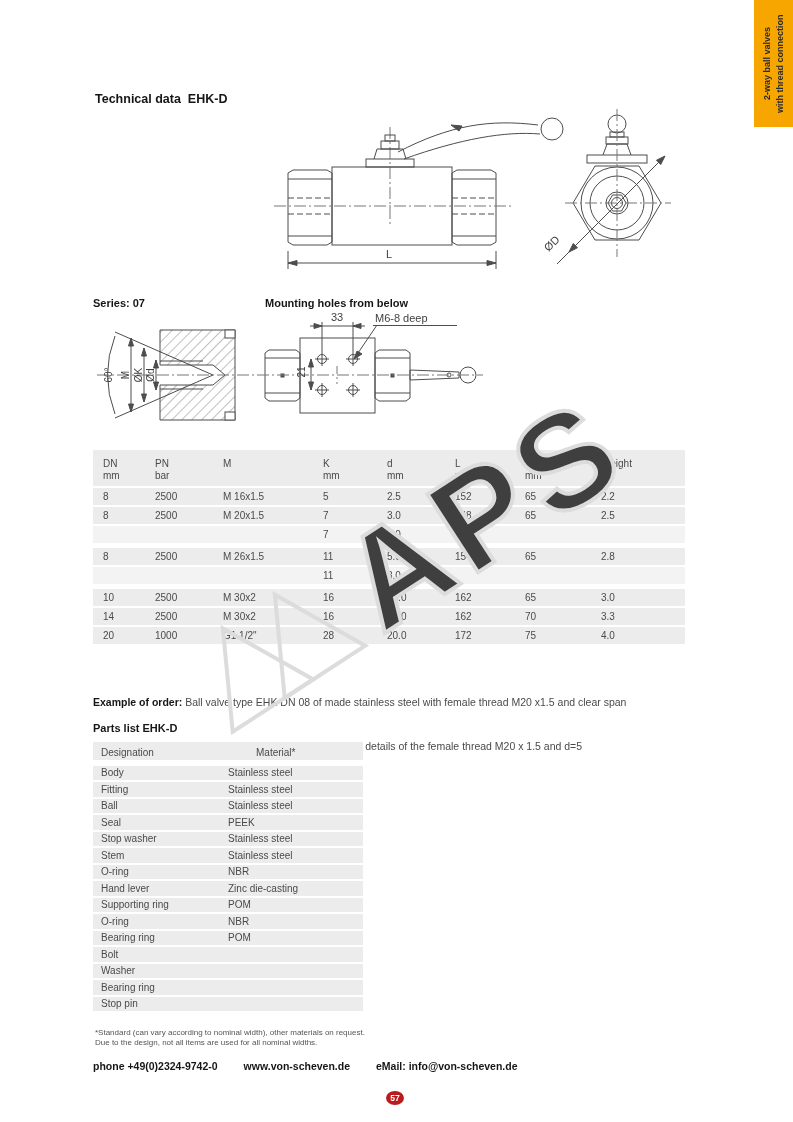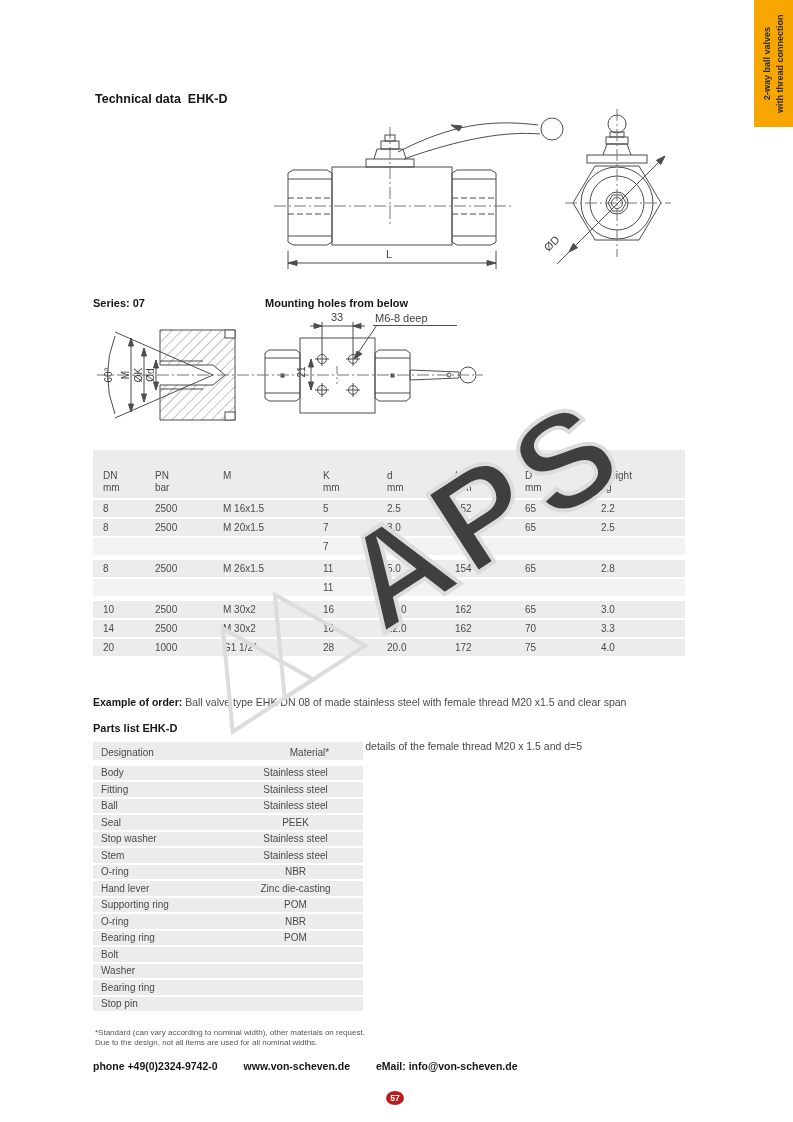--- a/index.html
+++ b/index.html
@@ -23,21 +23,21 @@
   .dwg{position:absolute;}
   svg text{fill:#3f3f3f;font-family:"Liberation Sans",sans-serif;}
   
   .trow{display:flex;background:#ececec;margin-bottom:2px;}
   .tcell{display:block;box-sizing:border-box;font-size:10px;color:#4a4a4a;}
   
   .series-wrap{position:absolute;left:93px;top:450px;width:592px;}
   .series-head-line{font-size:10.5px;color:#4a4a4a;margin-bottom:6px;white-space:pre-wrap;}
   .series-head-line b{color:#161616;}
   .series-table .trow{min-height:17px;align-items:center;}
-  .series-table .thead{min-height:28px;align-items:flex-start;padding-top:20px;}
+  .series-table .thead{min-height:28px;align-items:flex-start;padding-top:8px;}
   .series-table .thead .tcell div{font-size:10px;line-height:11.5px;color:#4a4a4a;}
   .series-table .tcell:nth-child(1){width:62px;padding-left:10px;}
   .series-table .tcell:nth-child(2){width:68px;}
   .series-table .tcell:nth-child(3){width:96px;}
   .series-table .tcell:nth-child(4){width:68px;padding-left:4px;}
   .series-table .tcell:nth-child(5){width:68px;}
   .series-table .tcell:nth-child(6){width:70px;}
   .series-table .tcell:nth-child(7){width:76px;}
   .series-table .tcell:nth-child(8){width:84px;}
   .series-table .tbody .trow:nth-child(3),
@@ -46,21 +46,21 @@
   .example{position:absolute;left:93px;top:666px;width:580px;font-size:10.5px;line-height:14.5px;color:#4a4a4a;white-space:pre-wrap;}
   .example b{color:#161616;}
   .example .line2{padding-left:103px;}
   
   .parts-wrap{position:absolute;left:93px;top:722px;width:270px;}
   .parts-heading{font-size:11px;font-weight:bold;color:#161616;margin-bottom:8px;}
   .parts-table .thead{min-height:26px;align-items:flex-start;padding-top:3px;margin-bottom:6px;gap:28px;}
   .parts-table .trow{min-height:14.5px;align-items:center;}
   .parts-table .tcell{font-size:10px;}
   .parts-table .tcell:nth-child(1){width:135px;padding-left:8px;}
-  .parts-table .tcell:nth-child(2){flex:1;text-align:center;}
+  .parts-table .tcell:nth-child(2){flex:1;}
   .footnote{position:absolute;left:95px;top:1028px;font-size:8px;line-height:10px;color:#555;}
   
   .footer{position:absolute;left:93px;top:1060px;display:flex;gap:26px;font-size:10.5px;font-weight:bold;color:#161616;}
   .page-circle{
     position:absolute;left:386px;top:1091px;width:18px;height:14px;border-radius:50%;
     background:#b91c1c;color:#fff;font-size:8.5px;font-weight:bold;
     display:flex;align-items:center;justify-content:center;
   }
   
   .watermark{position:absolute;left:70px;top:370px;z-index:5;pointer-events:none;}

